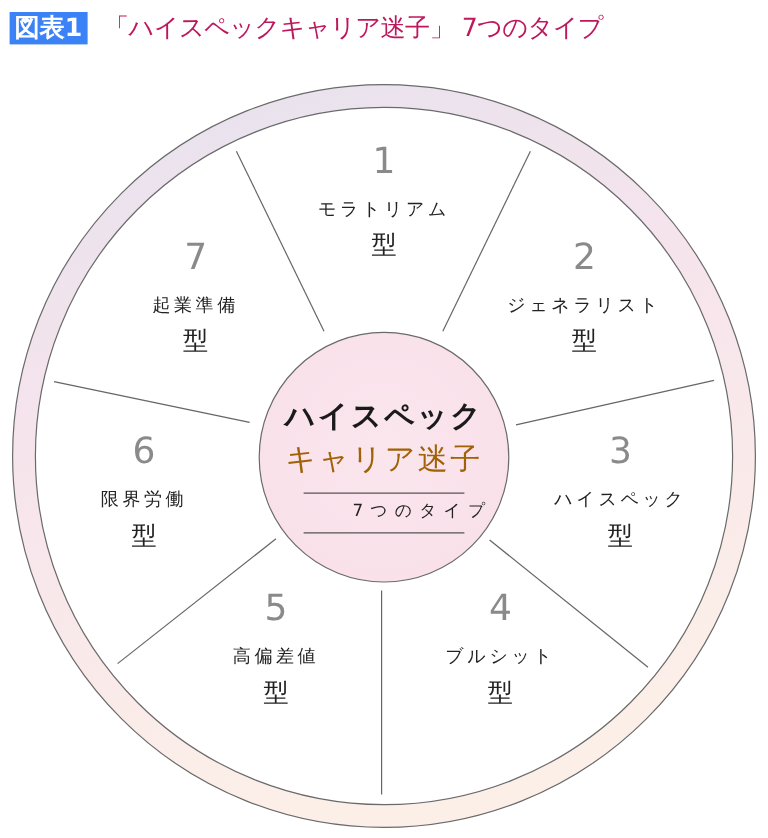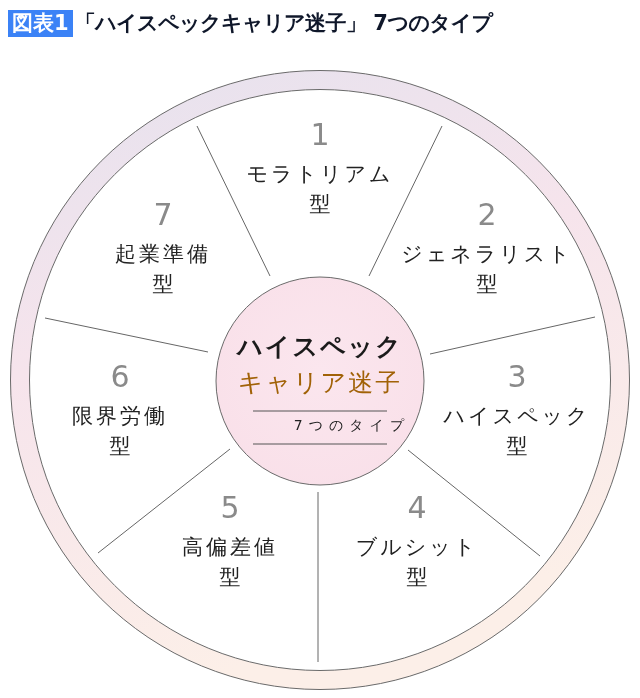--- a/index.html
+++ b/index.html
@@ -1,25 +1,25 @@
 <!DOCTYPE html>
 <html><head>
 <meta charset="utf-8">
 <style>
   html, body { margin:0; padding:0; background:#ffffff; }
   body { width:640px; height:698px; position:relative; overflow:hidden;
          font-family:"DejaVu Sans", "Liberation Sans", sans-serif; color:#1a1a1a; }
   .title-row { position:absolute; left:8px; top:8px; height:30px; display:flex; align-items:center; }
   .fig-label { background:#3b82f6; color:#fff; font-weight:bold; font-size:21px; line-height:27px;
                padding:0 4px; height:27px; letter-spacing:0px; }
-  .fig-title { font-weight:bold; font-size:21px; margin-left:2px; letter-spacing:-0.5px; color:#0f172a; }
+  .fig-title { font-weight:normal; font-size:21px; margin-left:14px; letter-spacing:-0.5px; color:#be185d; }
   svg.diagram { position:absolute; left:0; top:0; }
   .seg { position:absolute; text-align:center; transform:translateX(-50%); white-space:nowrap; }
   .num { font-size:30px; color:#8a8a8a; line-height:34px; font-family:"DejaVu Sans", sans-serif; }
-  .lbl { font-size:21px; letter-spacing:3px; line-height:28px; color:#222; margin-top:8px; }
+  .lbl { font-size:15px; letter-spacing:3px; line-height:28px; color:#222; margin-top:8px; }
   .kata { font-size:21px; line-height:28px; color:#222; margin-top:2px; }
   .center-text { position:absolute; left:320px; transform:translateX(-50%); text-align:center; white-space:nowrap; }
   .c1 { top:330px; font-size:25px; font-weight:bold; letter-spacing:2px; color:#1a1a1a; }
   .c2 { top:366px; font-size:25px; font-weight:normal; letter-spacing:2px; color:#a16207; }
   .c3 { top:417px; font-size:14px; letter-spacing:6px; color:#222;margin-left:32px; }
 </style>
 </head>
 <body>
 
 <div class="title-row">

